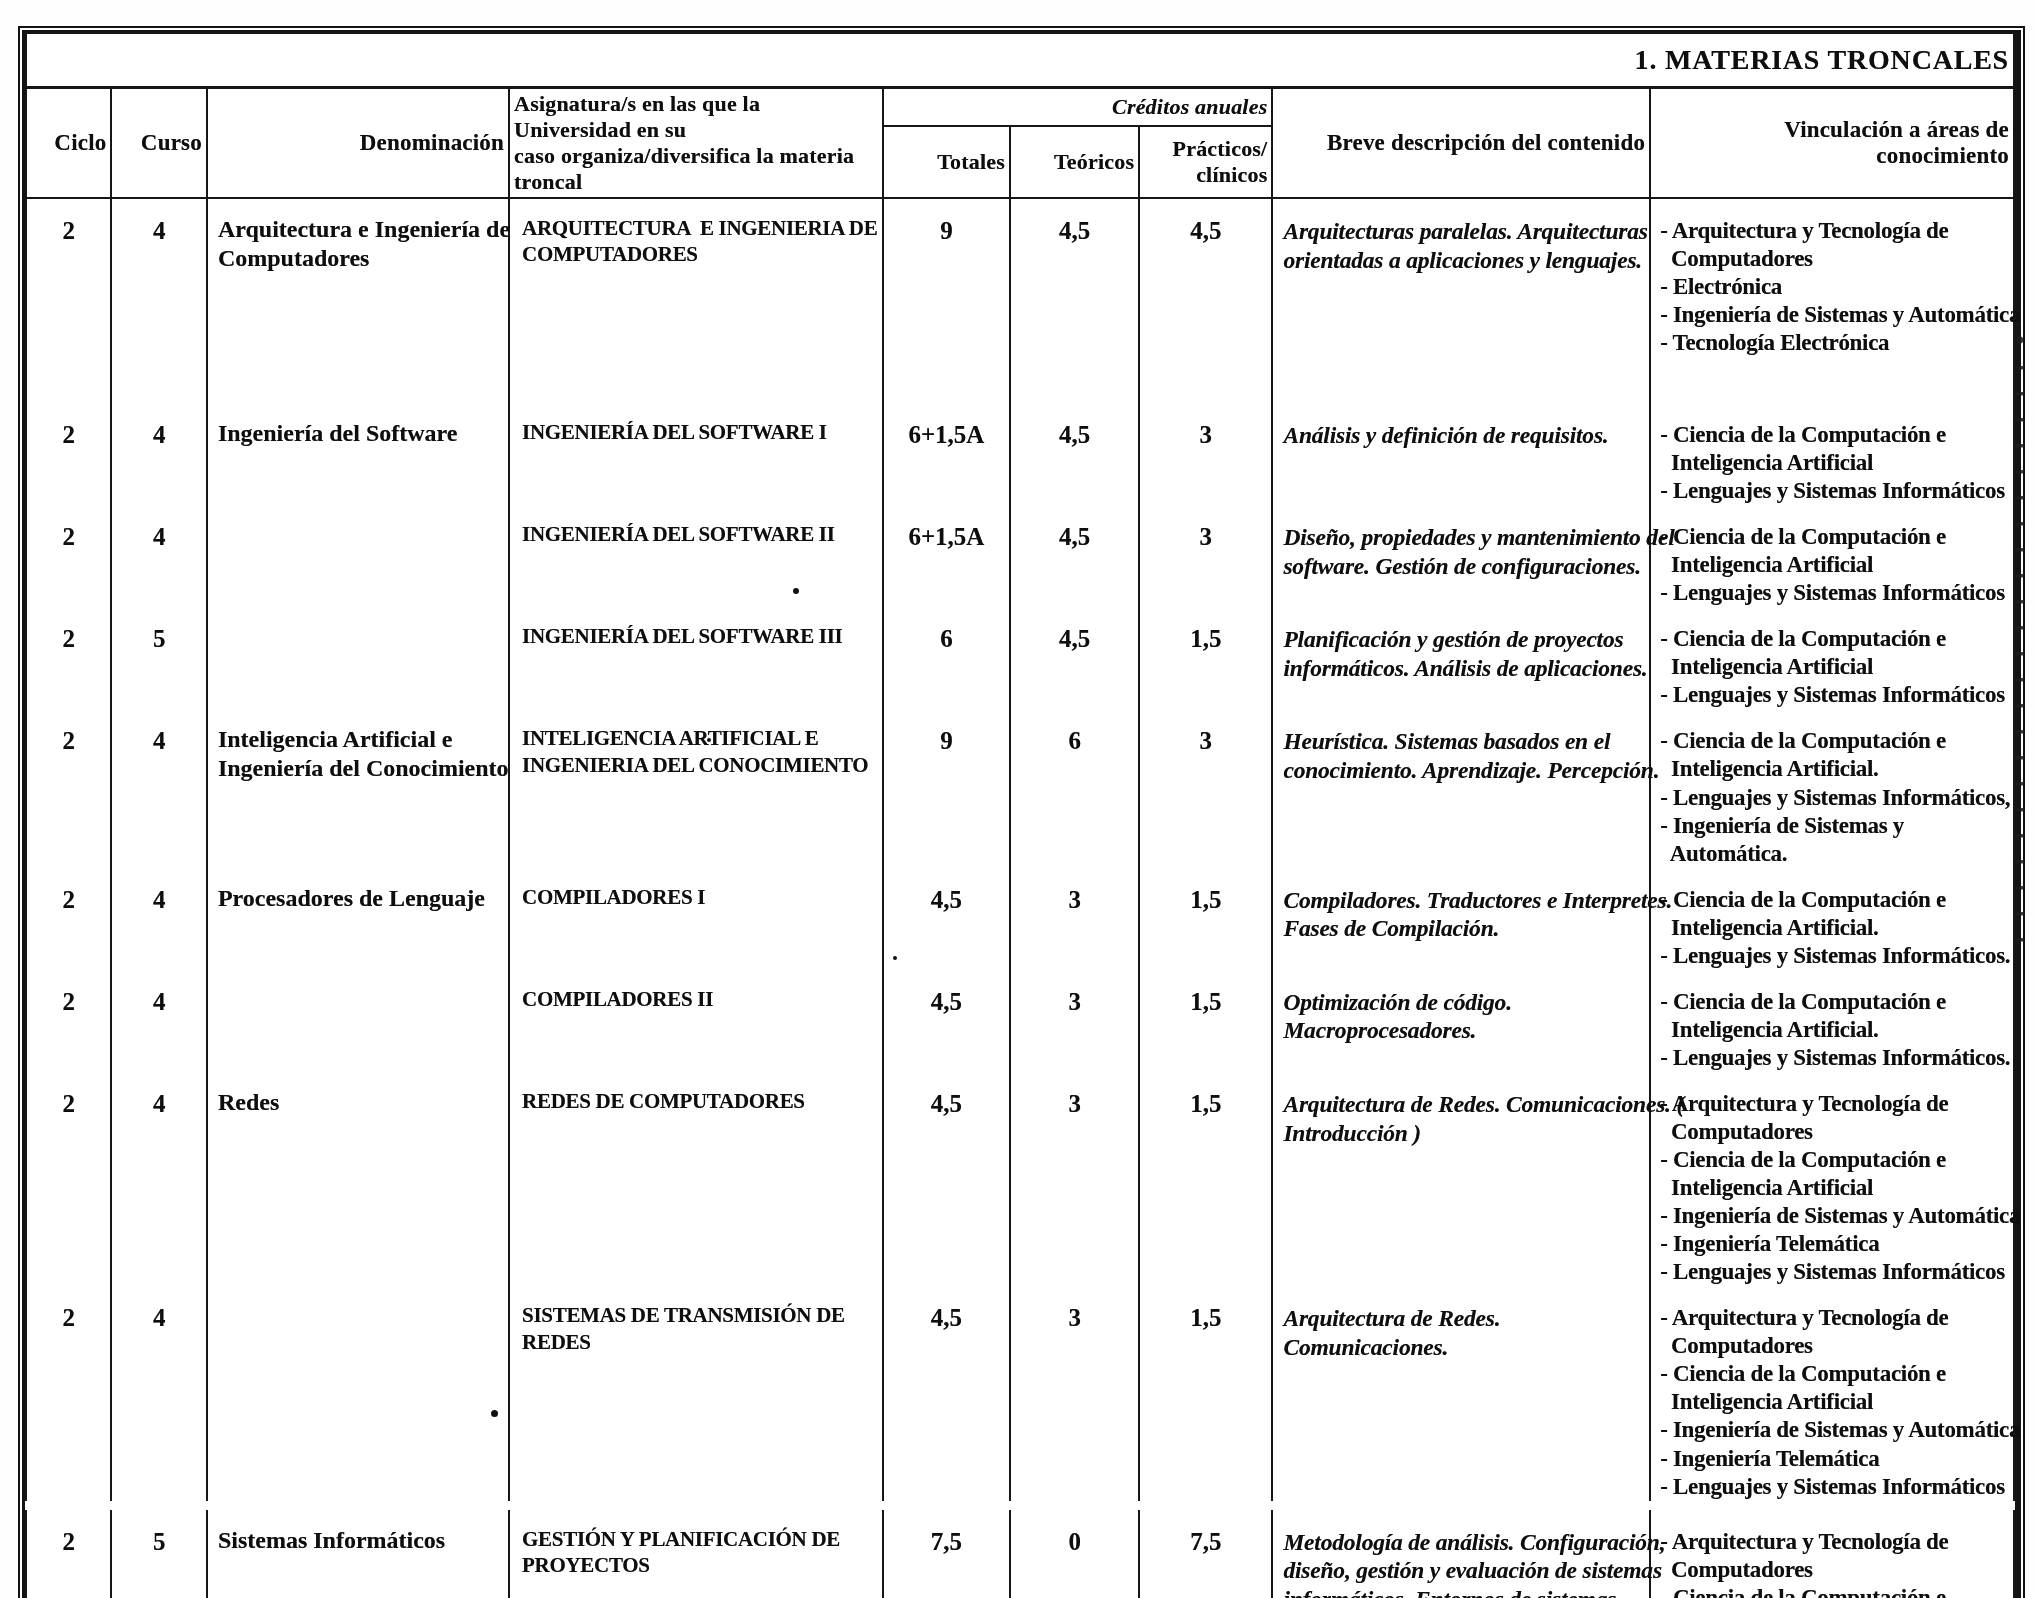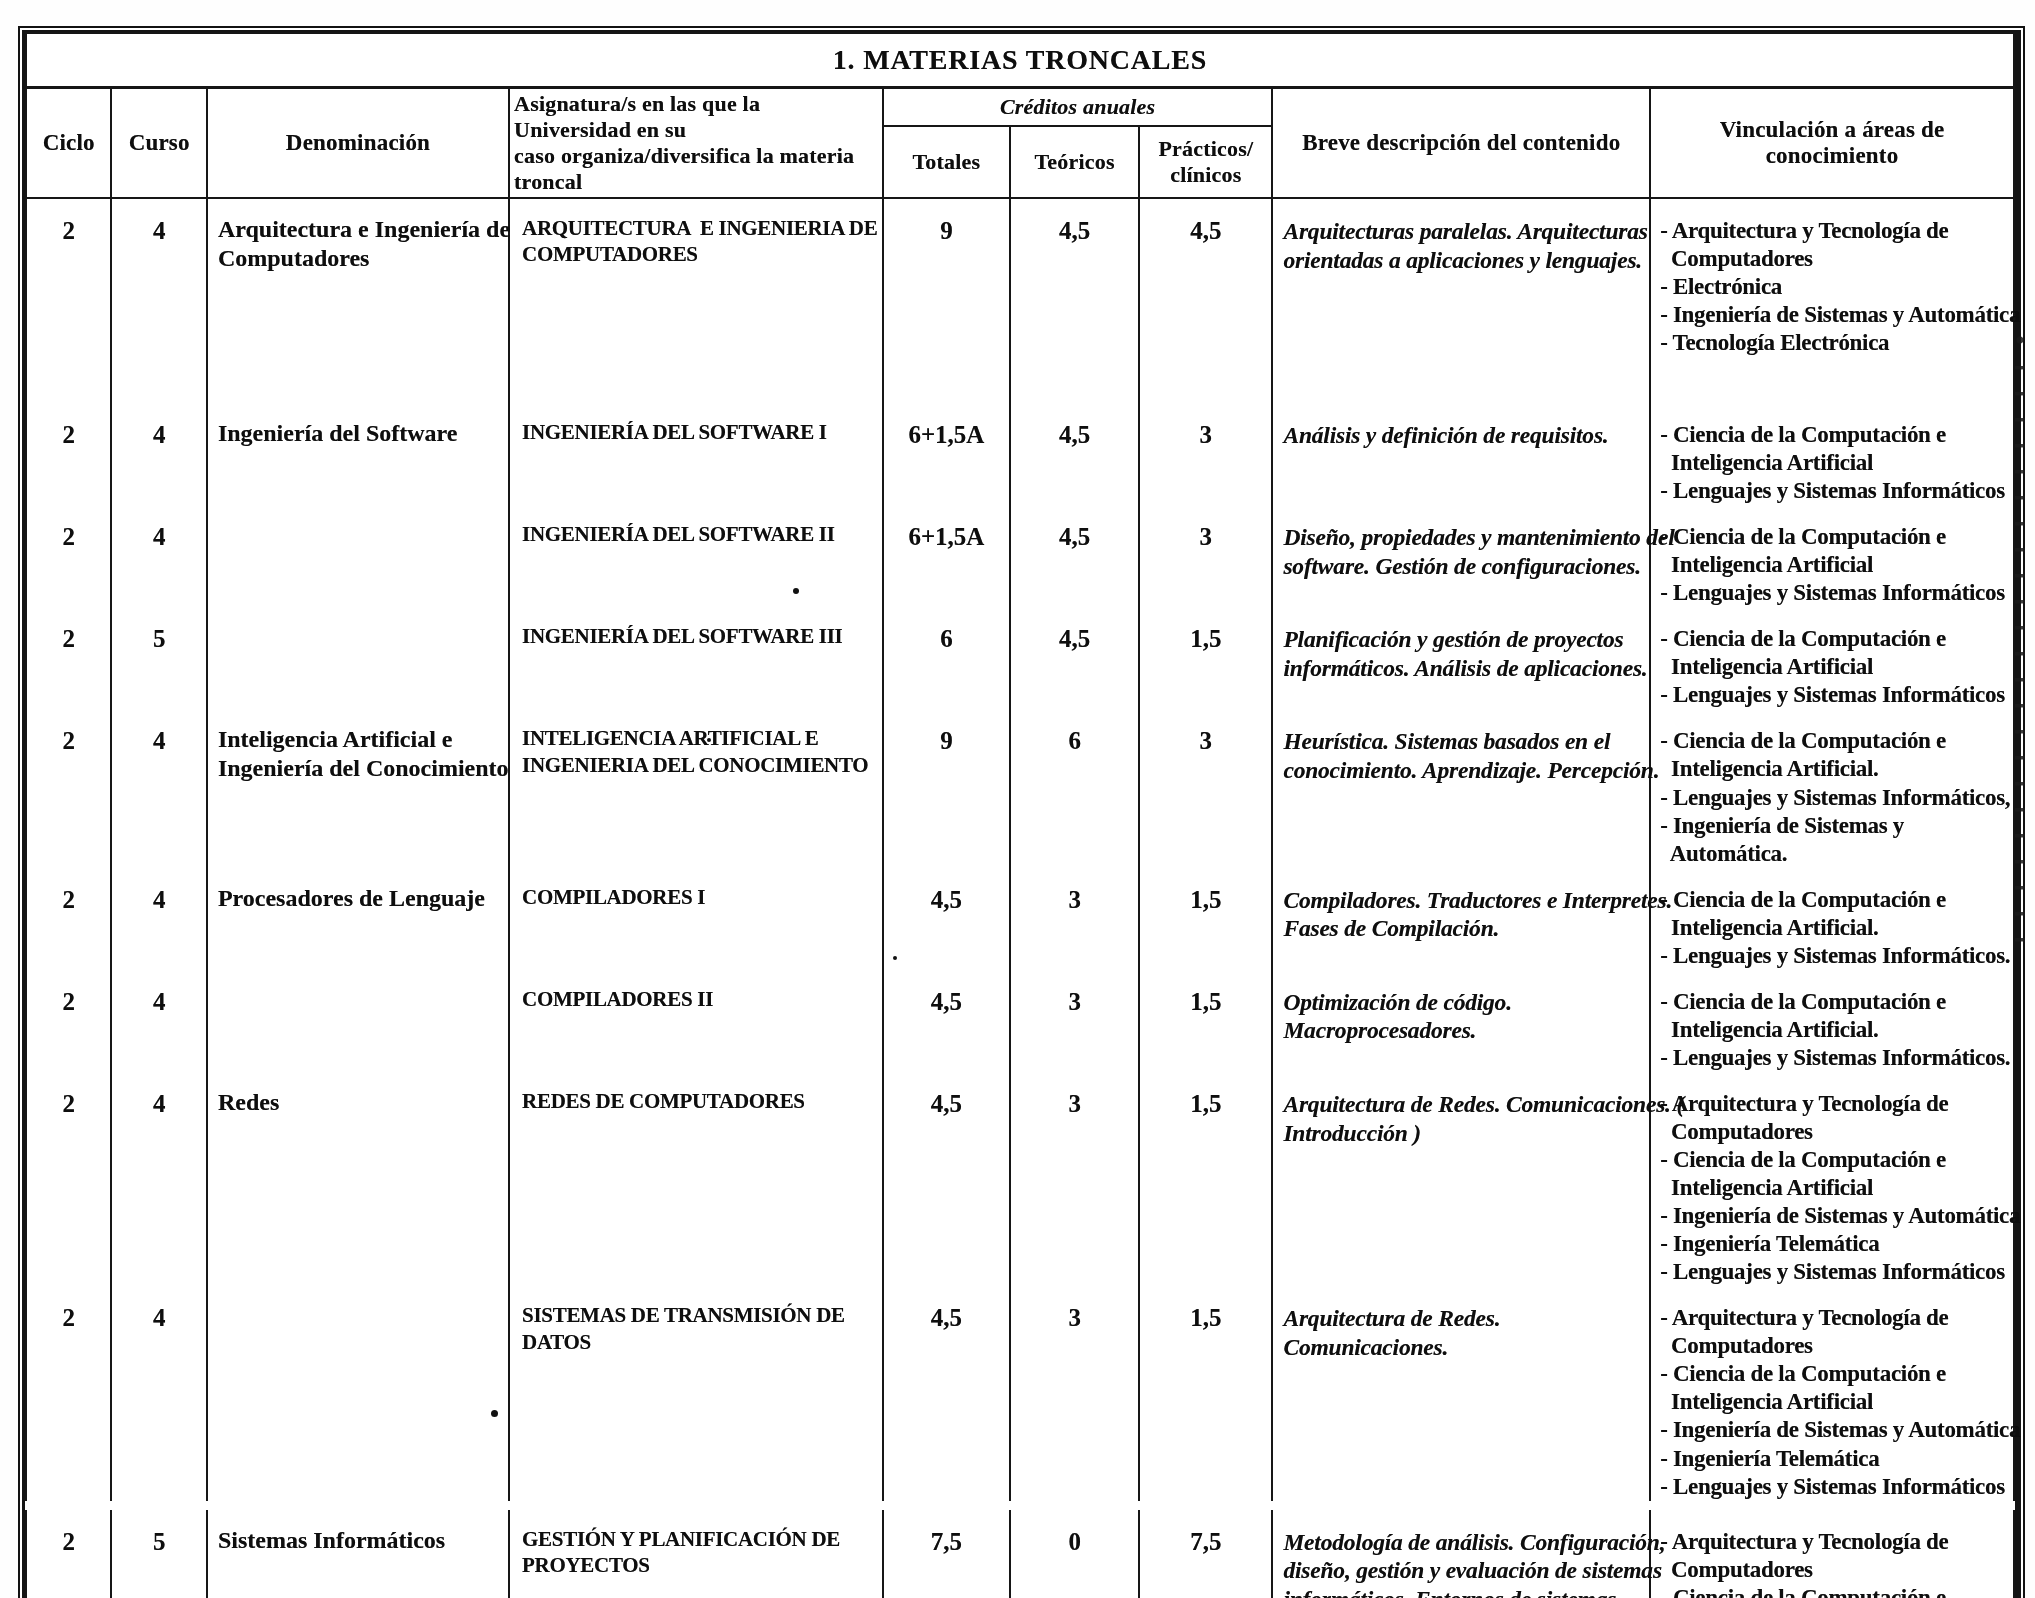--- a/index.html
+++ b/index.html
@@ -25,21 +25,21 @@
   table{
     width:100%;
     border-collapse:collapse;
     table-layout:fixed;
   }
   
   th{
     font-weight:700;
     border:2px solid #161616;
     padding:2px 4px;
-    text-align:center;
+    text-align:right;
     vertical-align:middle;
     font-size:23px;
     letter-spacing:.2px;
     text-shadow:0 0 .5px rgba(0,0,0,.5);
   }
   th.title-cell{
     height:48px;
     font-size:28px;
     letter-spacing:.8px;
     border-bottom:3px solid #161616;
@@ -233,21 +233,21 @@
   Inteligencia Artificial
 - Ingeniería de Sistemas y Automática
 - Ingeniería Telemática
 - Lenguajes y Sistemas Informáticos</td>
   </tr>
           <tr class="h9">
     <td class="c-num">2</td>
     <td class="c-num">4</td>
     <td class="c-den"></td>
     <td class="c-asig">SISTEMAS DE TRANSMISIÓN DE
-DATOS</td>
+REDES</td>
     <td class="c-num">4,5</td>
     <td class="c-num">3</td>
     <td class="c-num">1,5</td>
     <td class="c-desc">Arquitectura de Redes.
 Comunicaciones.</td>
     <td class="c-areas">- Arquitectura y Tecnología de
   Computadores
 - Ciencia de la Computación e
   Inteligencia Artificial
 - Ingeniería de Sistemas y Automática

